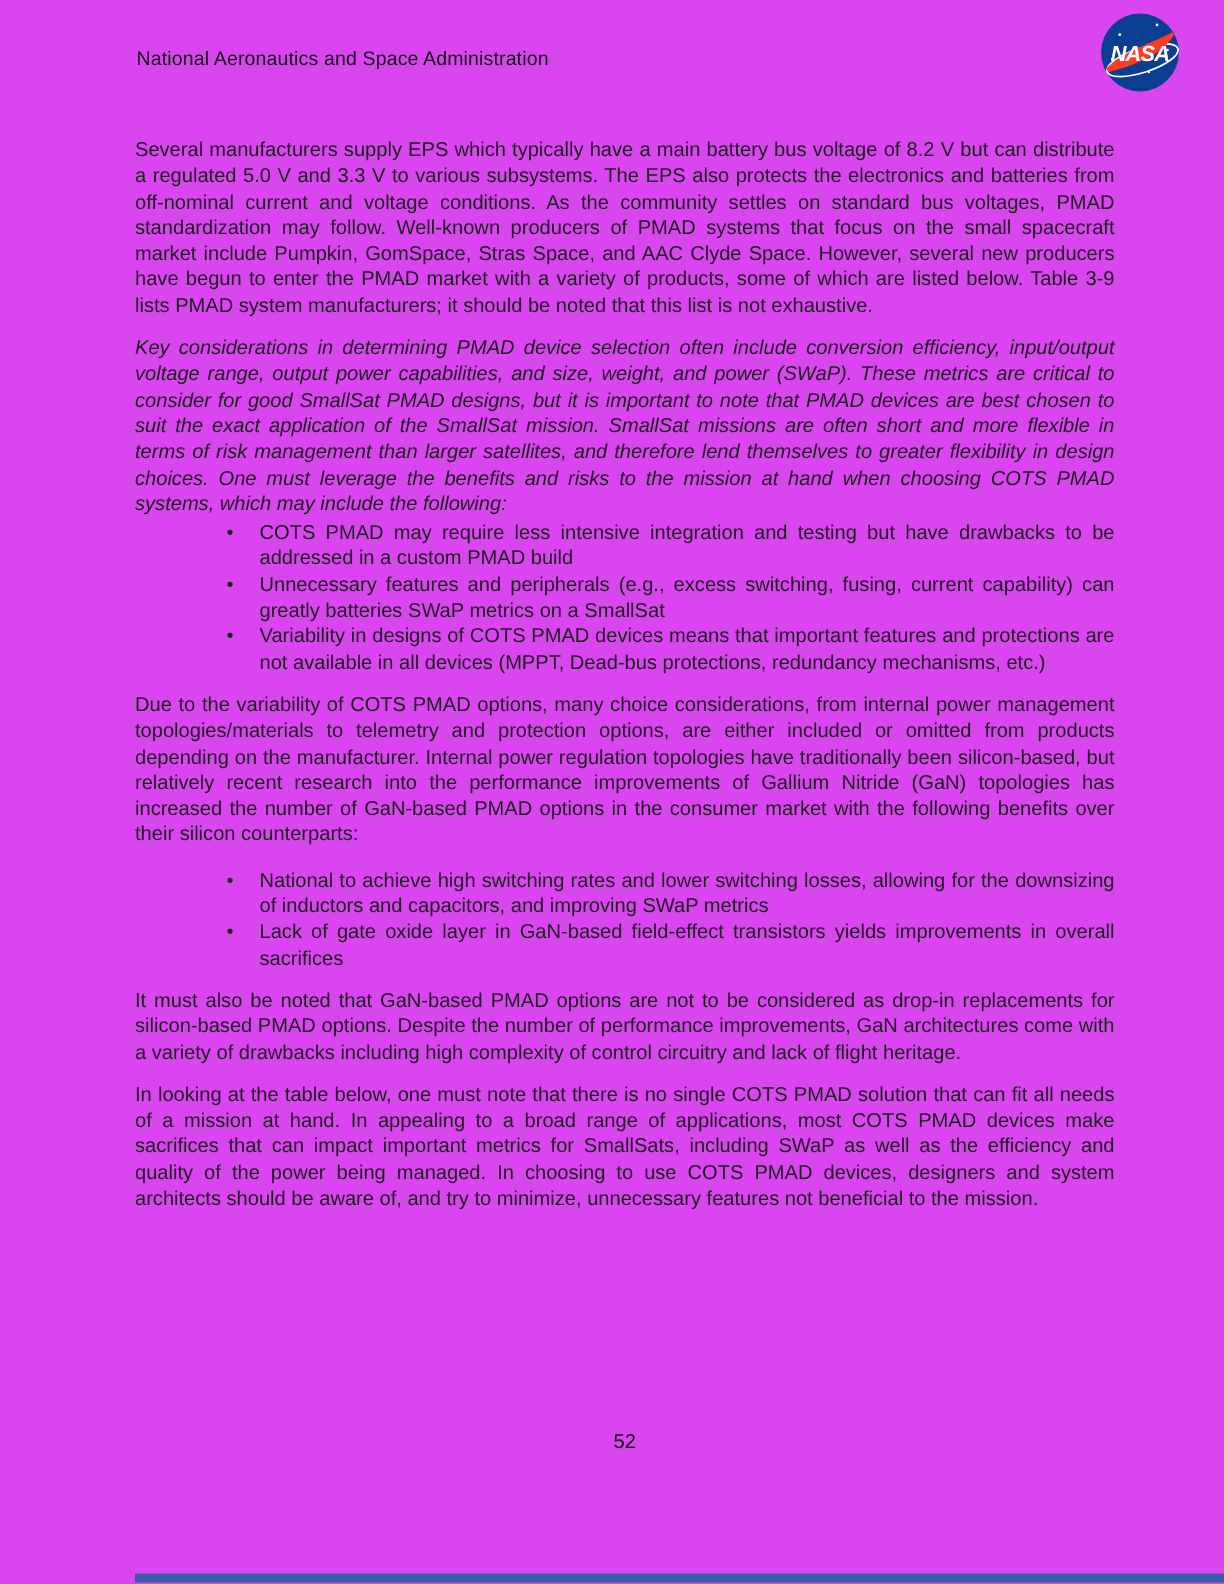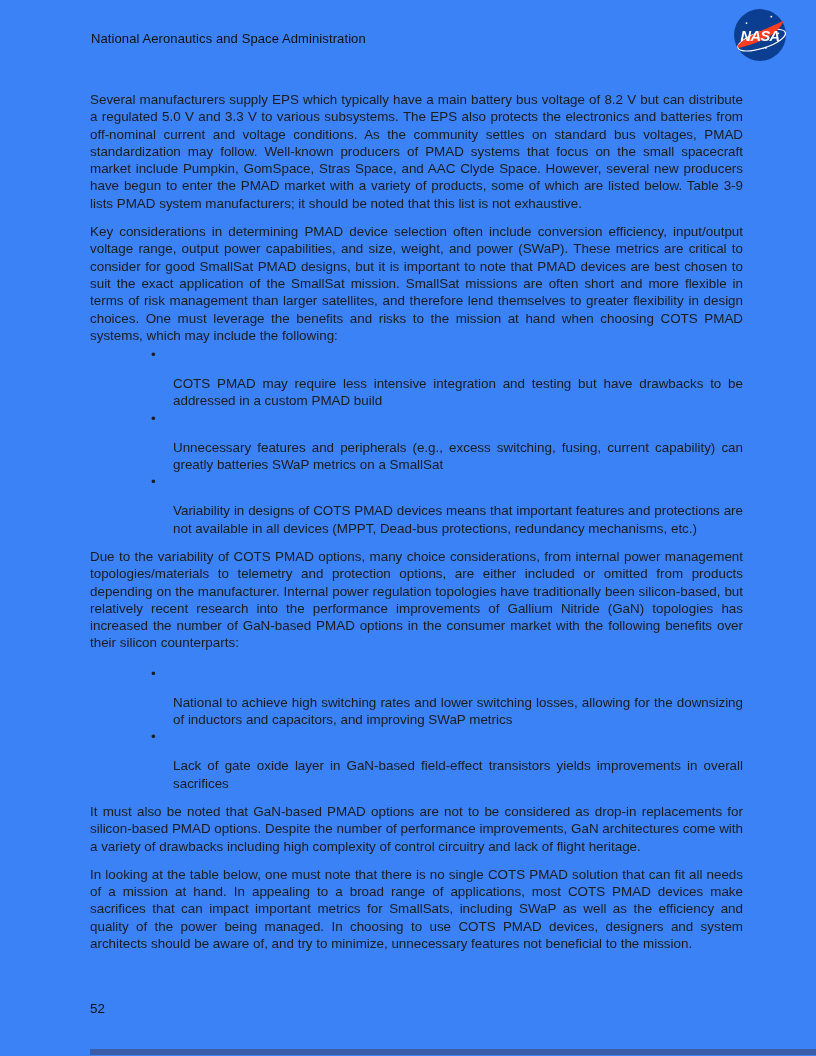--- a/index.html
+++ b/index.html
@@ -11,21 +11,21 @@
     width: 816px;
     height: 1056px;
     position: relative;
     font-family: "Liberation Sans", sans-serif;
     color: #1c1c1c;
     overflow: hidden;
   }
   .page {
     position: absolute;
     inset: 0;
-    background: #3b82f6;
+    background: #d946ef;
   }
   .header-line {
     position: absolute;
     left: 91px;
     top: 31px;
     font-size: 13px;
     letter-spacing: 0.1px;
     color: #111;
     white-space: nowrap;
   }
@@ -41,51 +41,50 @@
     left: 90px;
     top: 91px;
     width: 653px;
   }
   .para {
     margin: 0 0 11px 0;
     font-size: 13.4px;
     line-height: 17.3px;
     text-align: justify;
   }
-  .para.tight { margin-bottom: 0; }
+  .para.tight { margin-bottom: 0; font-style: italic; }
   ul.blist {
     list-style: none;
     margin: 2px 0 11px 0;
     padding: 0 0 0 61px;
   }
   ul.blist.spaced { margin-top: 13px; }
   ul.blist li {
     display: flex;
     font-size: 13.4px;
     line-height: 17.3px;
   }
   ul.blist .dot {
     width: 22px;
     flex: 0 0 22px;
     text-align: left;
     font-size: 13.4px;
   }
   ul.blist .li-text {
     flex: 1;
     text-align: justify;
-    margin-top: 29px;
   }
   .page-number {
     position: absolute;
     left: 90px;
     top: 953px;
     width: 653px;
+    text-align: center;
     font-size: 13.4px;
     color: #111;
-    margin-top: 48px;
   }
   .footer-bar {
     position: absolute;
     left: 90px;
     right: 0;
     bottom: 1px;
     height: 6px;
     background: #3b5ca9;
   }
 </style>

